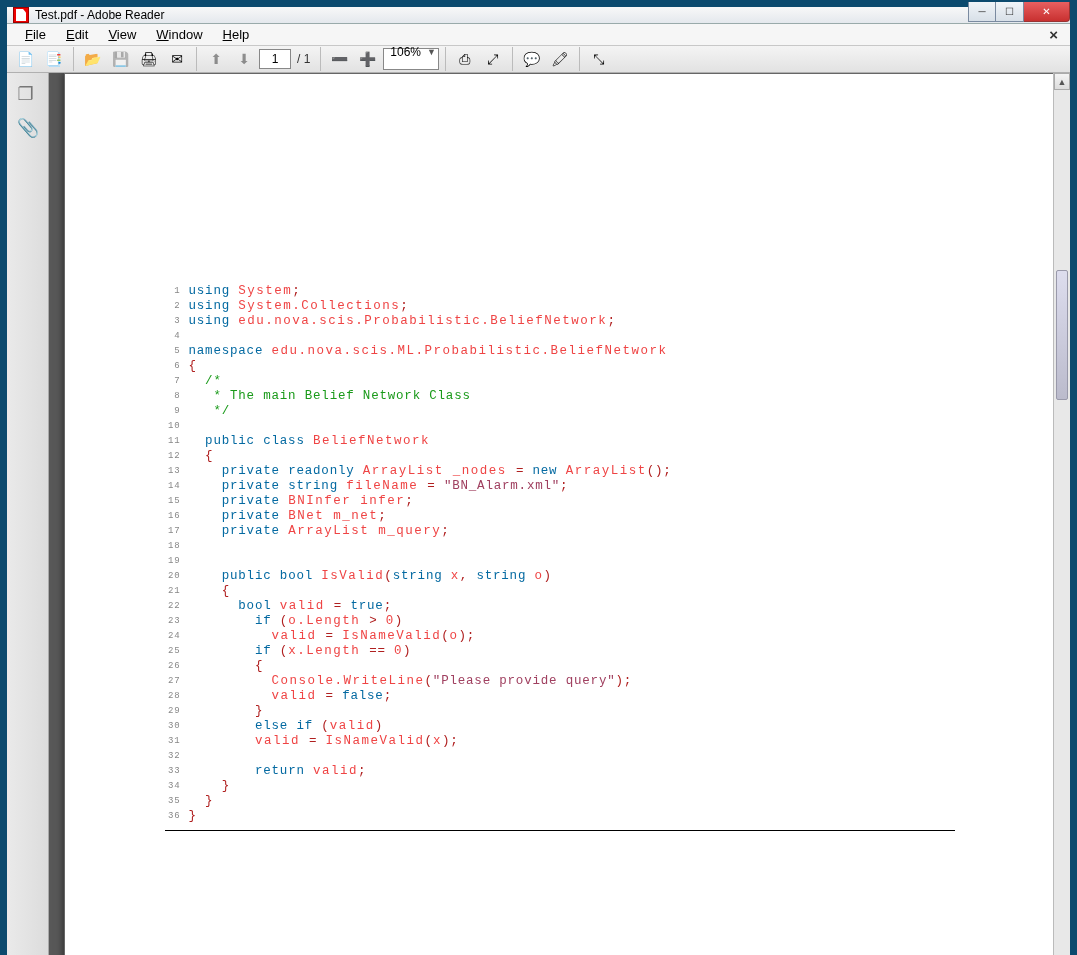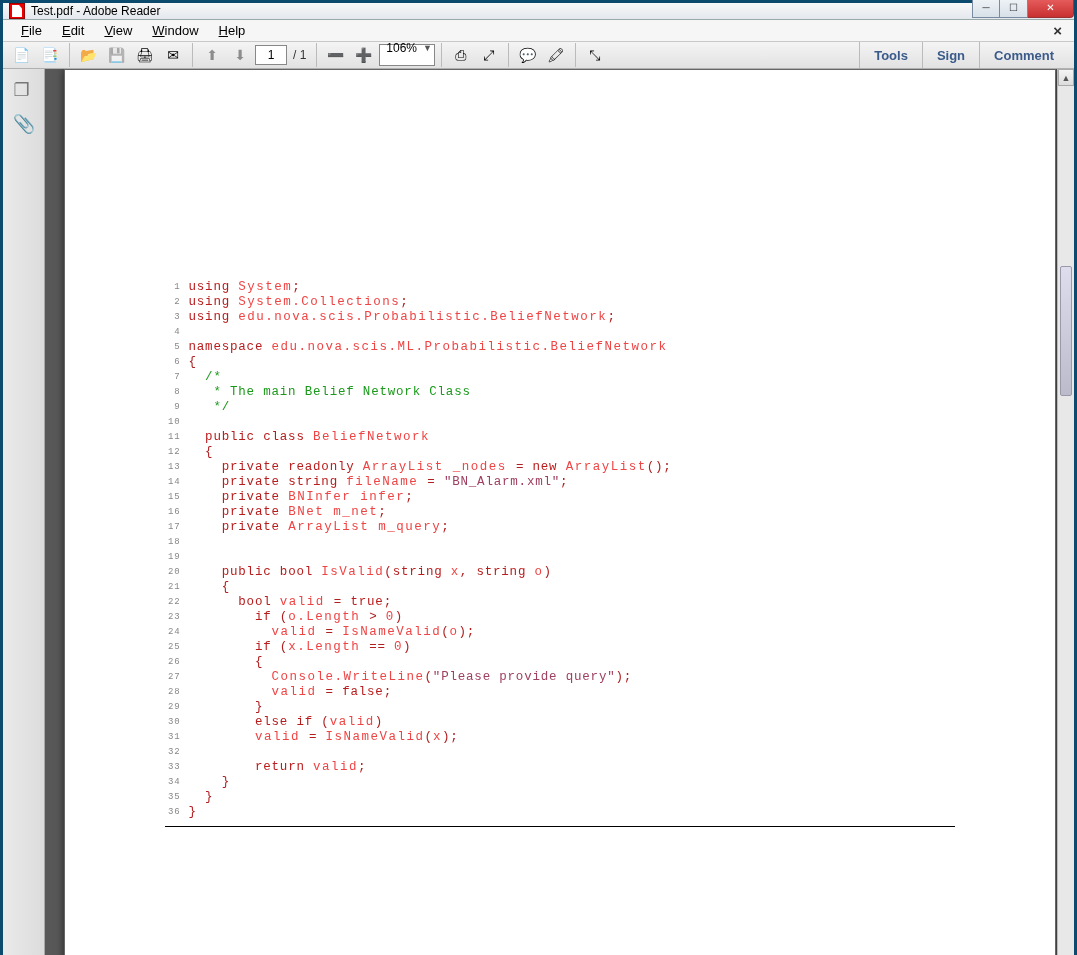--- a/index.html
+++ b/index.html
@@ -9,21 +9,21 @@
   background: #a0a0a0;
   width: 1077px;
   height: 955px;
   overflow: hidden;
   position: relative;
 }
 .window {
   width: 1077px;
   height: 955px;
   background: #fff;
-  border: 3px solid #0c4a6e;
+  border: 7px solid #0c4a6e;
   display: flex;
   flex-direction: column;
 }
 .titlebar {
   height: 30px;
   background: linear-gradient(#f8f8f8, #e4e8ed);
   border-bottom: 1px solid #9aa;
   display: flex;
   align-items: center;
   padding-left: 6px;
@@ -202,21 +202,21 @@
 .lineno {
   width: 24px;
   text-align: right;
   color: #888;
   font-size: 9px;
   padding-right: 8px;
   flex-shrink:0;
   line-height:15px;
 }
 .code-text { flex:1; }
-.kw { color: #b91c1c; }
+.kw { color: #0369a1; }
 .id { color: #ef4444; letter-spacing: 1.5px; }
 .str { color: #a04060; }
 .com { color: #1a9a1a; }
 .brace { color: #b02020; }
 
 .vscroll {
   position:absolute;
   right:0;top:0;bottom:0;
   width:17px;
   background:#e8e8e8;
@@ -286,25 +286,20 @@
     </div>
     <div class="sep"></div>
     <div class="tbtn">⎙</div>
     <div class="tbtn">⤢</div>
     <div class="sep"></div>
     <div class="tbtn">💬</div>
     <div class="tbtn">🖍</div>
     <div class="sep"></div>
     <div class="tbtn">⤡</div>
 
-    <div class="toolbar-right">
-      <div class="panel-btn">Tools</div>
-      <div class="panel-btn">Sign</div>
-      <div class="panel-btn">Comment</div>
-    </div>
   </div>
 
   <div class="content-area">
     <div class="side-panel">
       <div class="side-icon">❐</div>
       <div class="side-icon">📎</div>
     </div>
     <div class="doc-viewport">
       <div class="page">
         <div class="code-block" id="code-block"><div class="code-line"><span class="lineno">1</span><span class="code-text"><span class="kw">using </span><span class="id">System</span><span class="brace">;</span></span></div><div class="code-line"><span class="lineno">2</span><span class="code-text"><span class="kw">using </span><span class="id">System.Collections</span><span class="brace">;</span></span></div><div class="code-line"><span class="lineno">3</span><span class="code-text"><span class="kw">using </span><span class="id">edu.nova.scis.Probabilistic.BeliefNetwork</span><span class="brace">;</span></span></div><div class="code-line"><span class="lineno">4</span><span class="code-text"></span></div><div class="code-line"><span class="lineno">5</span><span class="code-text"><span class="kw">namespace </span><span class="id">edu.nova.scis.ML.Probabilistic.BeliefNetwork</span></span></div><div class="code-line"><span class="lineno">6</span><span class="code-text"><span class="brace">{</span></span></div><div class="code-line"><span class="lineno">7</span><span class="code-text"><span>  </span><span class="com">/*</span></span></div><div class="code-line"><span class="lineno">8</span><span class="code-text"><span>  </span><span class="com"> * The main Belief Network Class</span></span></div><div class="code-line"><span class="lineno">9</span><span class="code-text"><span>  </span><span class="com"> */</span></span></div><div class="code-line"><span class="lineno">10</span><span class="code-text"></span></div><div class="code-line"><span class="lineno">11</span><span class="code-text"><span>  </span><span class="kw">public class </span><span class="id">BeliefNetwork</span></span></div><div class="code-line"><span class="lineno">12</span><span class="code-text"><span>  </span><span class="brace">{</span></span></div><div class="code-line"><span class="lineno">13</span><span class="code-text"><span>    </span><span class="kw">private readonly </span><span class="id">ArrayList _nodes </span><span class="brace">= </span><span class="kw">new </span><span class="id">ArrayList</span><span class="brace">();</span></span></div><div class="code-line"><span class="lineno">14</span><span class="code-text"><span>    </span><span class="kw">private string </span><span class="id">fileName </span><span class="brace">= </span><span class="str">"BN_Alarm.xml"</span><span class="brace">;</span></span></div><div class="code-line"><span class="lineno">15</span><span class="code-text"><span>    </span><span class="kw">private </span><span class="id">BNInfer infer</span><span class="brace">;</span></span></div><div class="code-line"><span class="lineno">16</span><span class="code-text"><span>    </span><span class="kw">private </span><span class="id">BNet m_net</span><span class="brace">;</span></span></div><div class="code-line"><span class="lineno">17</span><span class="code-text"><span>    </span><span class="kw">private </span><span class="id">ArrayList m_query</span><span class="brace">;</span></span></div><div class="code-line"><span class="lineno">18</span><span class="code-text"></span></div><div class="code-line"><span class="lineno">19</span><span class="code-text"></span></div><div class="code-line"><span class="lineno">20</span><span class="code-text"><span>    </span><span class="kw">public bool </span><span class="id">IsValid</span><span class="brace">(</span><span class="kw">string </span><span class="id">x</span><span class="brace">, </span><span class="kw">string </span><span class="id">o</span><span class="brace">)</span></span></div><div class="code-line"><span class="lineno">21</span><span class="code-text"><span>    </span><span class="brace">{</span></span></div><div class="code-line"><span class="lineno">22</span><span class="code-text"><span>      </span><span class="kw">bool </span><span class="id">valid </span><span class="brace">= </span><span class="kw">true</span><span class="brace">;</span></span></div><div class="code-line"><span class="lineno">23</span><span class="code-text"><span>        </span><span class="kw">if </span><span class="brace">(</span><span class="id">o.Length </span><span class="brace">&gt; </span><span class="id">0</span><span class="brace">)</span></span></div><div class="code-line"><span class="lineno">24</span><span class="code-text"><span>          </span><span class="id">valid </span><span class="brace">= </span><span class="id">IsNameValid</span><span class="brace">(</span><span class="id">o</span><span class="brace">);</span></span></div><div class="code-line"><span class="lineno">25</span><span class="code-text"><span>        </span><span class="kw">if </span><span class="brace">(</span><span class="id">x.Length </span><span class="brace">== </span><span class="id">0</span><span class="brace">)</span></span></div><div class="code-line"><span class="lineno">26</span><span class="code-text"><span>        </span><span class="brace">{</span></span></div><div class="code-line"><span class="lineno">27</span><span class="code-text"><span>          </span><span class="id">Console.WriteLine</span><span class="brace">(</span><span class="str">"Please provide query"</span><span class="brace">);</span></span></div><div class="code-line"><span class="lineno">28</span><span class="code-text"><span>          </span><span class="id">valid </span><span class="brace">= </span><span class="kw">false</span><span class="brace">;</span></span></div><div class="code-line"><span class="lineno">29</span><span class="code-text"><span>        </span><span class="brace">}</span></span></div><div class="code-line"><span class="lineno">30</span><span class="code-text"><span>        </span><span class="kw">else if </span><span class="brace">(</span><span class="id">valid</span><span class="brace">)</span></span></div><div class="code-line"><span class="lineno">31</span><span class="code-text"><span>        </span><span class="id">valid </span><span class="brace">= </span><span class="id">IsNameValid</span><span class="brace">(</span><span class="id">x</span><span class="brace">);</span></span></div><div class="code-line"><span class="lineno">32</span><span class="code-text"></span></div><div class="code-line"><span class="lineno">33</span><span class="code-text"><span>        </span><span class="kw">return </span><span class="id">valid</span><span class="brace">;</span></span></div><div class="code-line"><span class="lineno">34</span><span class="code-text"><span>    </span><span class="brace">}</span></span></div><div class="code-line"><span class="lineno">35</span><span class="code-text"><span>  </span><span class="brace">}</span></span></div><div class="code-line"><span class="lineno">36</span><span class="code-text"><span class="brace">}</span></span></div></div>

